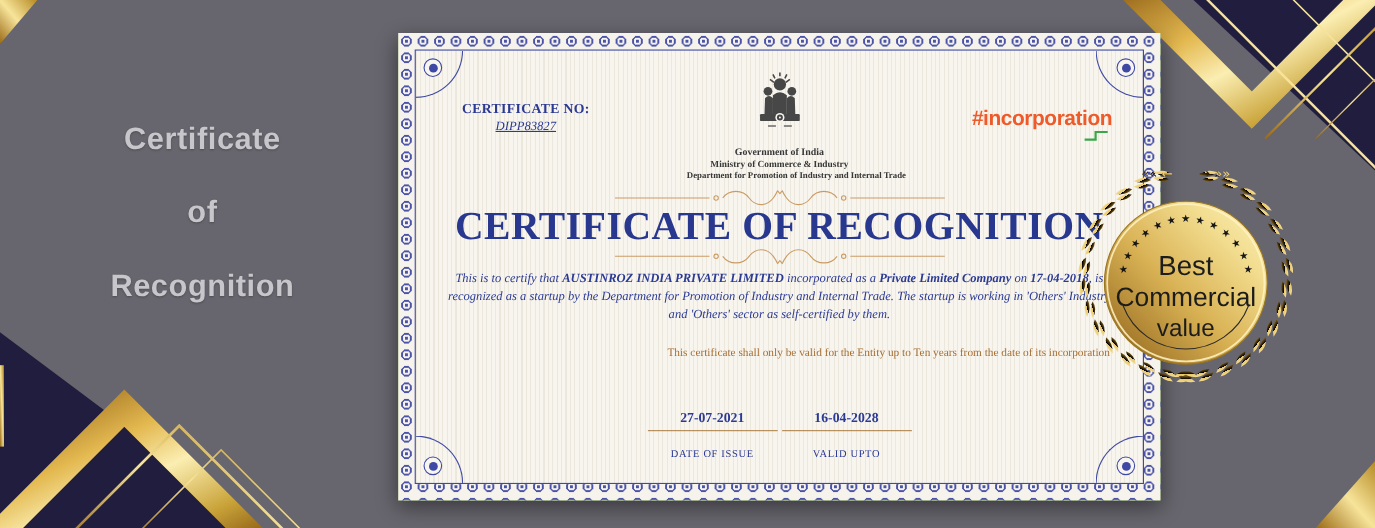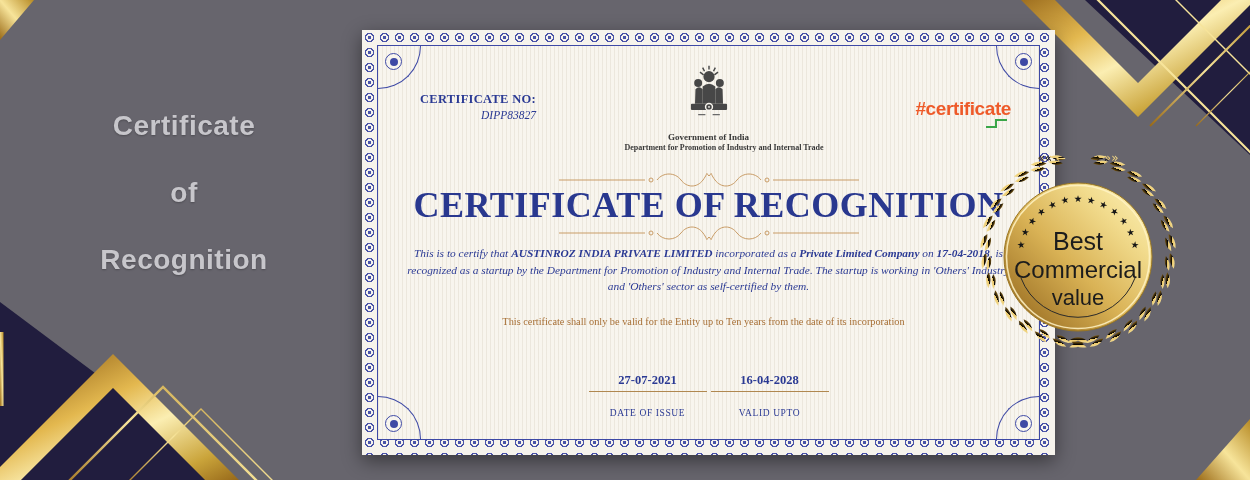--- a/index.html
+++ b/index.html
@@ -49,41 +49,41 @@
   .bullseye{position:absolute;width:15px;height:15px;border-radius:50%;border:1.5px solid #3e49a5;background:#f8f5ee;}
   .bullseye::after{content:"";position:absolute;left:3.5px;top:3.5px;width:8px;height:8px;border-radius:50%;background:#3e49a5;}
   .corner.tl .bullseye{left:7px;top:7px;}
   .corner.tr .bullseye{right:7px;top:7px;}
   .corner.bl .bullseye{left:7px;bottom:7px;}
   .corner.br .bullseye{right:7px;bottom:7px;}
 
   .cert-content{position:absolute;inset:0;font-family:"Liberation Serif", serif;}
   .certno{position:absolute;left:42px;top:46px;color:#2b3a94;}
   .certno .lbl{font-weight:bold;font-size:12.5px;letter-spacing:.3px;}
-  .certno .val{font-style:italic;font-size:11.5px;text-align:right;margin-top:2px;}
+  .certno .val{font-style:italic;font-size:11.5px;text-align:center;margin-top:2px;text-decoration:underline;}
   .gov-head{position:absolute;left:0;right:0;top:18px;text-align:center;color:#383838;}
   .gov-head .l1{font-weight:bold;font-size:9px;margin-top:8px;}
   .gov-head .l2{font-weight:bold;font-size:8.5px;margin-top:1px;}
   .gov-head .l3{font-weight:bold;font-size:8px;margin-top:1px;padding-left:31px;}
   .brand{position:absolute;right:28px;top:52px;font-family:"Liberation Sans", sans-serif;
          font-weight:bold;font-size:19px;color:#ee5a29;letter-spacing:-.4px;}
   .brand svg{position:absolute;right:2px;bottom:-9px;}
   .ornament{position:absolute;left:0;right:0;text-align:center;}
   .orn1{top:126px;}.orn2{top:179px;}
   .cert-title{
     position:absolute;left:0;right:0;top:138px;text-align:center;
     font-weight:bold;font-size:36px;color:#29388f;letter-spacing:.5px;
   }
   .cert-body{
     position:absolute;left:26px;right:26px;top:199px;text-align:center;
     font-style:italic;font-size:11.4px;line-height:1.45;color:#2b3a94;
   }
   .cert-body b{font-weight:bold;}
   .validity{
-    position:absolute;left:30px;right:40px;top:269px;text-align:center;
+    position:absolute;left:30px;right:30px;top:269px;text-align:right;
     font-size:10.3px;line-height:1.4;color:#a76f35;
     font-family:"Liberation Serif","DejaVu Sans",serif;
   }
   .dates{position:absolute;left:0;right:0;top:327px;display:flex;justify-content:center;gap:4px;}
   .date-col{width:118px;text-align:center;}
   .date-col .dt{font-weight:bold;font-size:12.5px;color:#2b3a94;}
   .date-col .rule{border-top:1px solid #b08850;margin-top:3px;}
   .date-col .dl{font-weight:normal;font-size:9.5px;color:#2b3a94;letter-spacing:.6px;margin-top:16px;}
   
   .badge{position:absolute;left:970px;top:132px;width:216px;height:230px;}
@@ -167,25 +167,26 @@
             <path d="M39.5 44 L39 28 Q35 23.5 31 28 L31 44 Z"></path>
             <circle cx="36" cy="21" r="4.4"></circle>
             <rect x="4" y="44" width="40" height="7" rx="1.2"></rect>
           </g>
           <circle cx="24" cy="47.5" r="4.6" fill="#f8f5ee"></circle>
           <circle cx="24" cy="47.5" r="3" fill="#474747"></circle>
           <circle cx="24" cy="47.5" r="1" fill="#f8f5ee"></circle>
           <path d="M12 56 H20 M28 56 H36" stroke="#6a6a6a" stroke-width="1.4" fill="none"></path>
         </svg>
         <div class="l1">Government of India</div>
+        <div class="l2">Ministry of Commerce &amp; Industry</div>
         <div class="l3">Department for Promotion of Industry and Internal Trade</div>
       </div>
 
       <div class="brand">
-        <span>#certificate</span>
+        <span>#incorporation</span>
         <svg width="24" height="12" viewBox="0 0 24 12" aria-hidden="true">
           <path d="M1 10 H11 V3 H22" fill="none" stroke="#3aa648" stroke-width="2"></path>
         </svg>
       </div>
 
       <div class="ornament orn1">
         <svg width="300" height="16" viewBox="0 0 300 16" aria-hidden="true">
           <g stroke="#c99c66" fill="none" stroke-width="1">
             <path d="M0 8 H86 M214 8 H300"></path>
             <circle cx="92" cy="8" r="2"></circle>

